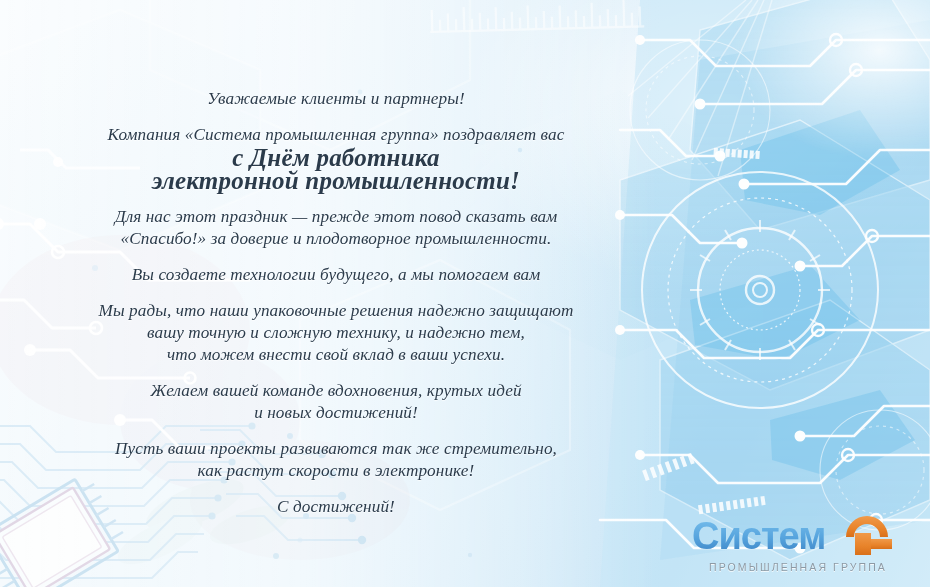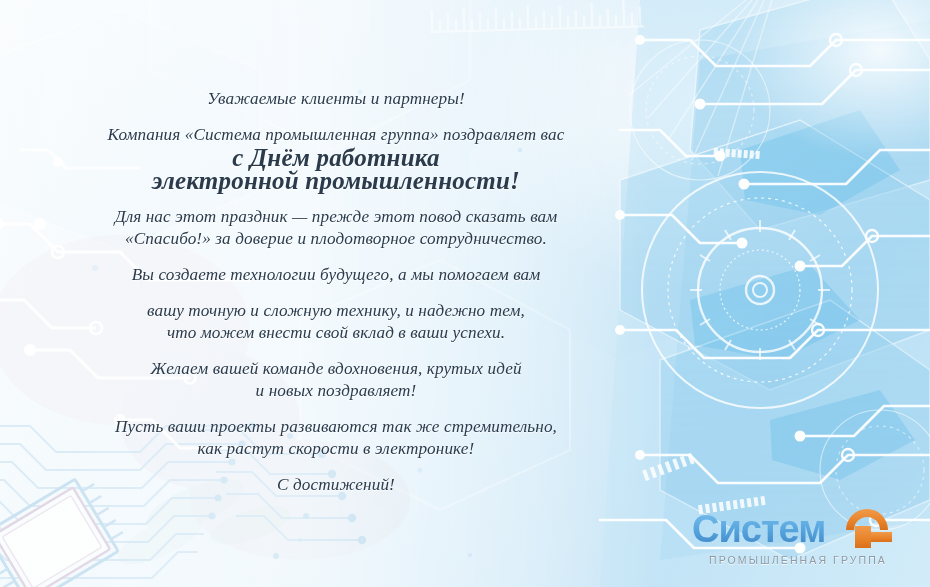--- a/index.html
+++ b/index.html
@@ -54,21 +54,21 @@
   .p-company{margin-top:20px;}
   .p-thanks{margin-top:24px;}
   .p-future{margin-top:24px;}
   .p-proud{margin-top:24px;}
   .p-wish{margin-top:24px;}
   .p-speed{margin-top:24px;}
   .p-holiday{margin-top:22px;}
 
   
   #logo{
-    position:absolute;right:26px;bottom:21px;
+    position:absolute;right:26px;bottom:14px;
     z-index:8;text-align:center;
     font-family:"Liberation Sans", sans-serif;
     margin-top:44px;
   }
   #logo .mark{position:relative;height:46px;width:212px;}
   #logo .logo-svg{display:block;}
   #logo .subtitle{
     margin-top:2px;
     font-size:10.5px;
     letter-spacing:2.1px;
@@ -393,35 +393,36 @@
     </p>
 
     <p class="para p-company">
       <span class="line">Компания «Система промышленная группа»  поздравляет вас</span>
       <span class="line em">с Днём работника</span>
       <span class="line em">электронной промышленности!</span>
     </p>
 
     <p class="para p-thanks">
       <span class="line">Для нас этот праздник — прежде этот повод сказать вам</span>
-      <span class="line">«Спасибо!» за доверие и плодотворное сотрудничество.</span>
+      <span class="line">«Спасибо!» за доверие и плодотворное промышленности.</span>
     </p>
 
     <p class="para p-future">
       <span class="line">Вы создаете технологии будущего, а мы помогаем вам</span>
     </p>
 
     <p class="para p-proud">
+      <span class="line">Мы рады, что наши упаковочные решения надежно защищают</span>
       <span class="line">вашу точную и сложную технику, и надежно тем,</span>
       <span class="line">что можем внести свой вклад в ваши успехи.</span>
     </p>
 
     <p class="para p-wish">
       <span class="line">Желаем вашей команде вдохновения, крутых идей</span>
-      <span class="line">и новых поздравляет!</span>
+      <span class="line">и новых достижений!</span>
     </p>
 
     <p class="para p-speed">
       <span class="line">Пусть ваши проекты развиваются так же стремительно,</span>
       <span class="line">как растут скорости в электронике!</span>
     </p>
 
     <p class="para p-holiday">
       <span class="line">С достижений!</span>
     </p>

